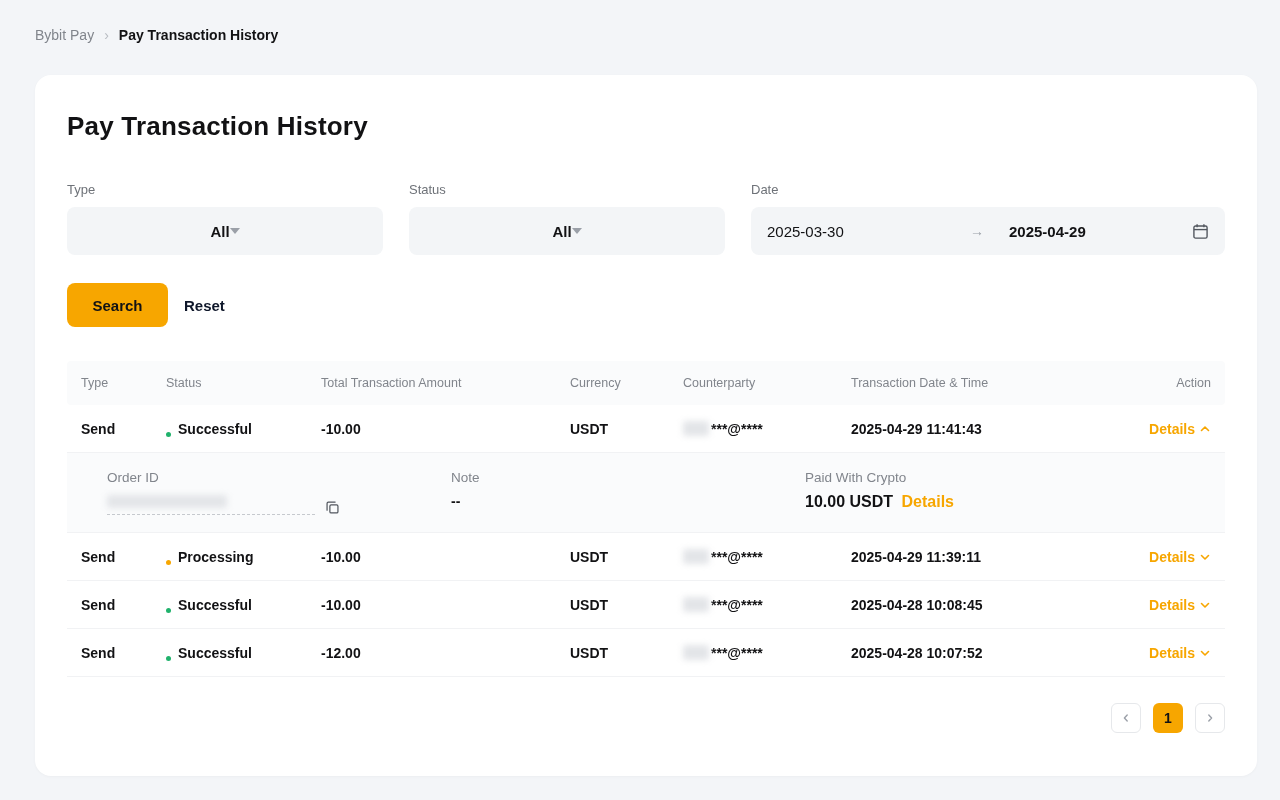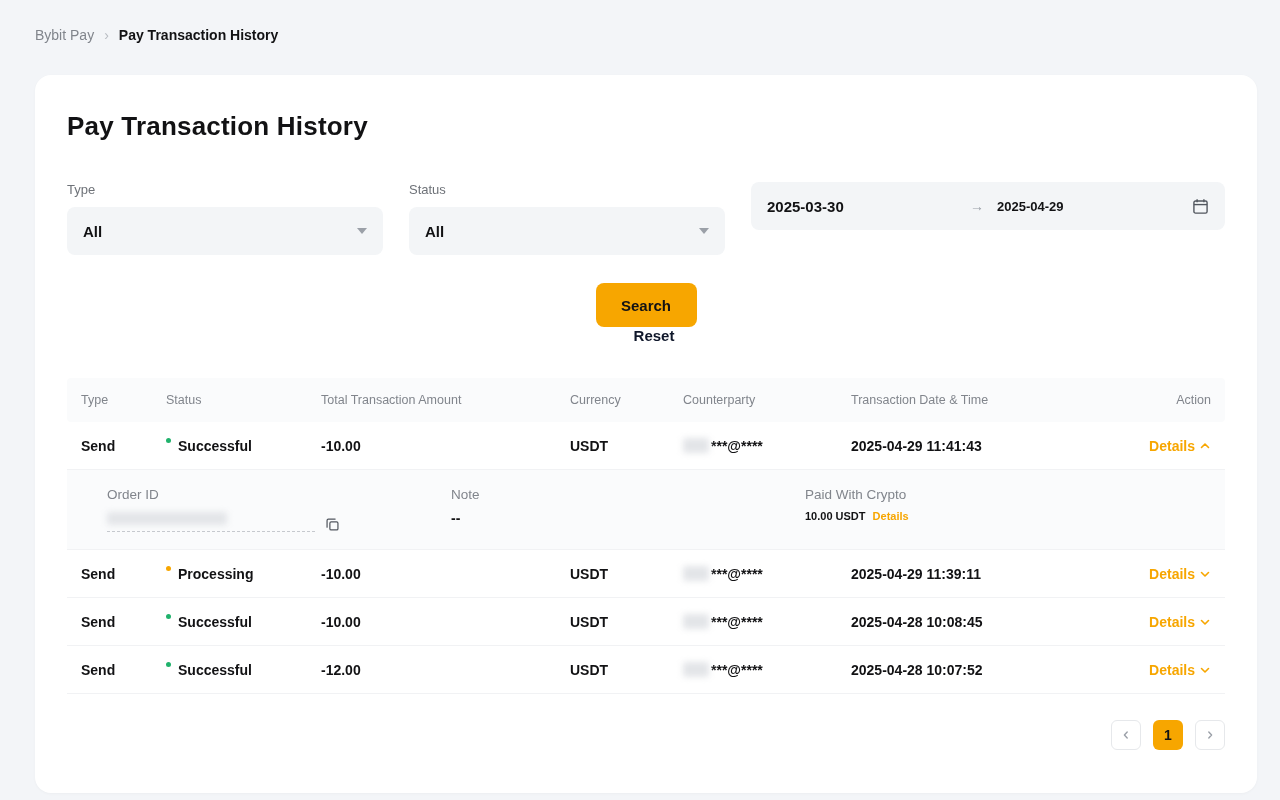--- a/index.html
+++ b/index.html
@@ -52,48 +52,48 @@
     color: #6e7278;
     margin-bottom: 10px;
   }
   .select-box {
     width: 316px;
     height: 48px;
     background: #f3f5f7;
     border-radius: 8px;
     display: flex;
     align-items: center;
-    justify-content: space-between;
+    justify-content: center;
     padding: 0 16px;
     cursor: pointer;
   }
   .select-value { font-weight: 700; font-size: 15px; }
   .tri-down {
     width: 0; height: 0;
     border-left: 5px solid transparent;
     border-right: 5px solid transparent;
     border-top: 6px solid #9ba0a8;
   }
   .date-box {
     width: 474px;
     height: 48px;
     background: #f3f5f7;
     border-radius: 8px;
     display: flex;
     align-items: center;
     padding: 0 16px;
     cursor: pointer;
   }
-  .date-start { width: 190px; font-weight: 700; font-size: 15px; }
+  .date-start { width: 190px; font-weight: 400; font-size: 15px; }
   .date-arrow { width: 40px; text-align: center; color: #9ba0a8; font-size: 14px; }
-  .date-end { margin-left: 0; font-weight: 700; font-size: 13px; }
+  .date-end { margin-left: 12px; font-weight: 700; font-size: 15px; }
   .calendar-wrap { margin-left: auto; display: flex; align-items: center; }
 
   
-  .actions-row { display: flex; align-items: center; margin-top: 28px; flex-direction: column; }
+  .actions-row { display: flex; align-items: center; margin-top: 28px; }
   .btn-search {
     min-width: 101px;
     height: 44px;
     background: #f7a600;
     border: none;
     border-radius: 8px;
     font-family: "Liberation Sans", sans-serif;
     font-size: 15px;
     font-weight: 700;
     color: #121214;
@@ -127,21 +127,21 @@
     font-size: 12.5px;
   }
   .thead .th-action { text-align: right; }
   .tbody-row {
     height: 48px;
     border-bottom: 1px solid #f1f2f4;
     font-size: 14px;
     font-weight: 700;
   }
   .cell-type { font-weight: 700; }
-  .cell-status { display: flex; align-items: flex-start; gap: 7px; font-weight: 700; }
+  .cell-status { display: flex; align-items: flex-end; gap: 7px; font-weight: 700; }
   .dot { width: 5px; height: 5px; border-radius: 50%; display: inline-block; }
   .dot.success { background: #20b26c; }
   .dot.processing { background: #f7a600; }
   .cell-counterparty { display: flex; align-items: center; gap: 2px; }
   .redact {
     display: inline-block;
     background: #e3e5e8;
     border-radius: 2px;
     filter: blur(3px);
   }
@@ -176,21 +176,21 @@
     align-items: flex-end;
     gap: 10px;
   }
   .orderid-redact-wrap {
     width: 208px;
     border-bottom: 1px dashed #c6c9ce;
     padding-bottom: 3px;
   }
   .redact.oid { width: 120px; height: 13px; }
   .copy-btn { background: none; border: none; cursor: pointer; padding: 0; display: flex; }
-  .paid-line { margin-top: 8px; font-size: 11px; }
+  .paid-line { margin-top: 8px; font-size: 16px; }
   .paid-value { font-weight: 700; }
   .paid-details { color: #f7a600; font-weight: 700; cursor: pointer; margin-left: 4px; }
 
   
   .pagination {
     display: flex;
     justify-content: flex-end;
     align-items: center;
     gap: 12px;
     margin-top: 26px;
@@ -239,20 +239,21 @@
 
     <div class="filter-group">
       <span class="filter-label">Status</span>
       <div class="select-box">
         <span class="select-value">All</span>
         <span class="tri-down"></span>
       </div>
     </div>
 
     <div class="filter-group">
+      <span class="filter-label">Date</span>
       <div class="date-box">
         <span class="date-start">2025-03-30</span>
         <span class="date-arrow">→</span>
         <span class="date-end">2025-04-29</span>
         <span class="calendar-wrap">
           <svg width="17" height="17" viewBox="0 0 16 16" fill="none">
             <rect x="1.8" y="2.8" width="12.4" height="11.4" rx="1.5" stroke="#51565e" stroke-width="1.3"></rect>
             <line x1="4.8" y1="1.2" x2="4.8" y2="4" stroke="#51565e" stroke-width="1.3"></line>
             <line x1="11.2" y1="1.2" x2="11.2" y2="4" stroke="#51565e" stroke-width="1.3"></line>
             <line x1="1.8" y1="6.2" x2="14.2" y2="6.2" stroke="#51565e" stroke-width="1.3"></line>

